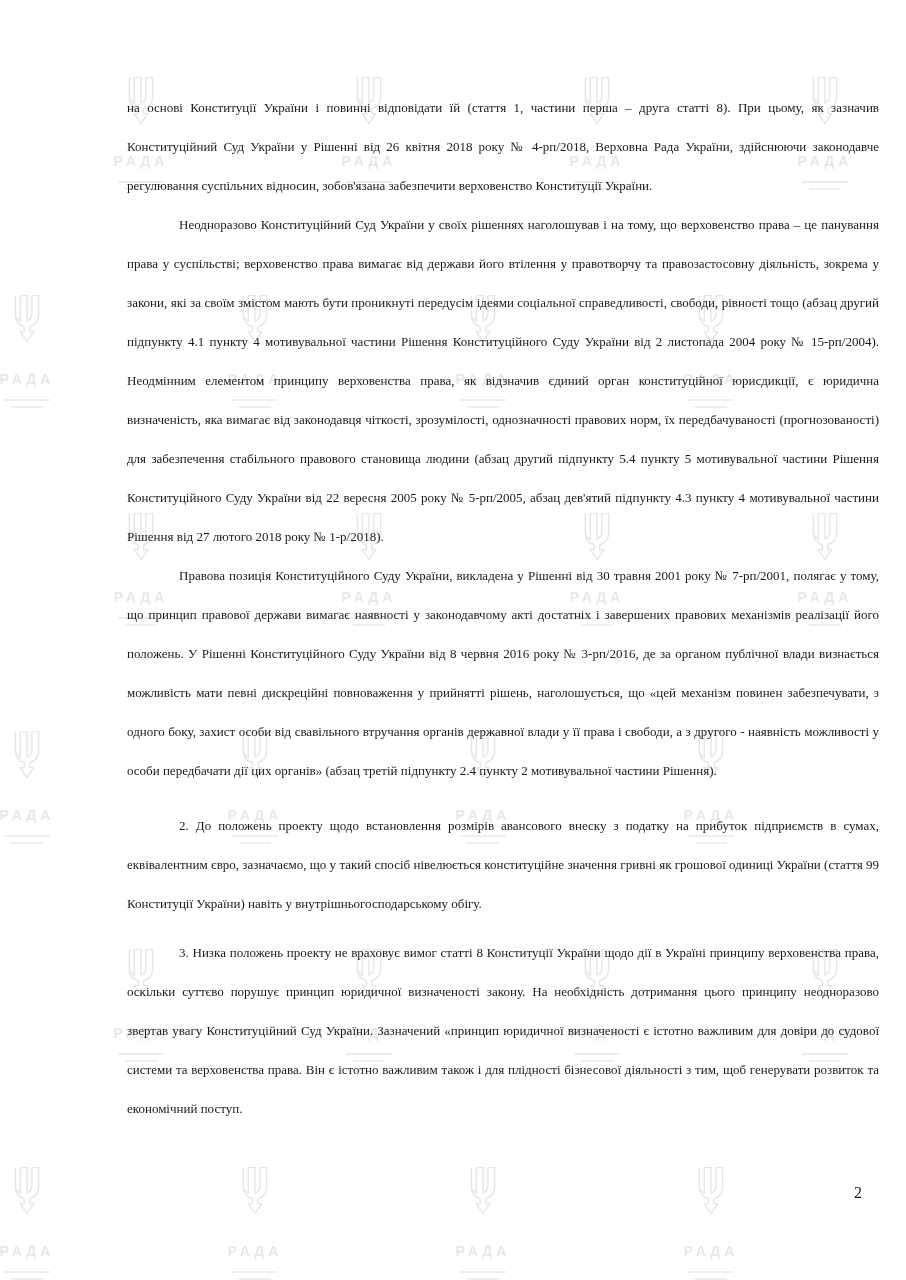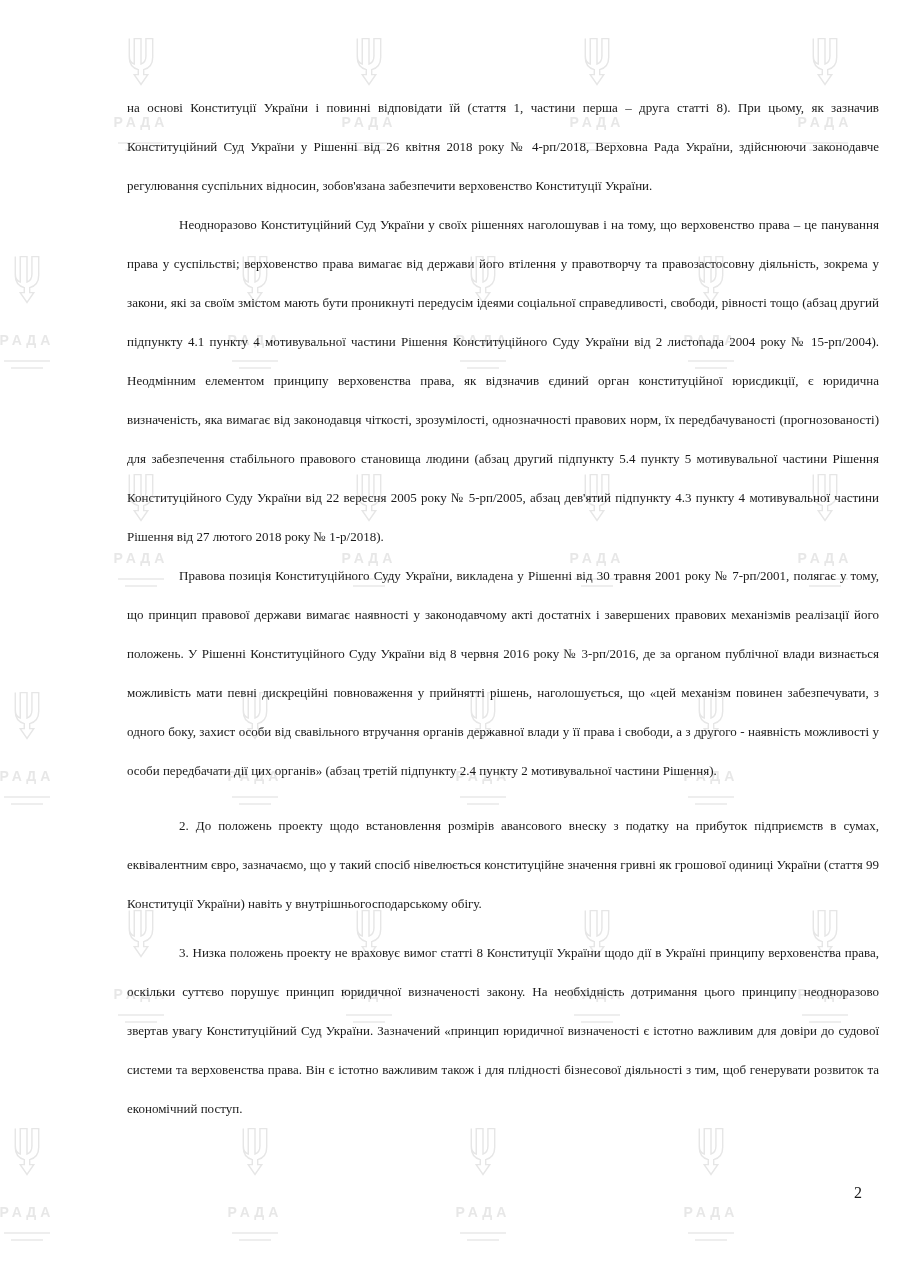--- a/index.html
+++ b/index.html
@@ -10,20 +10,21 @@
     background: #ffffff;
     overflow: hidden;
     font-family: "Liberation Serif", "DejaVu Serif", serif;
   }
   
   .wm-layer {
     position: absolute;
     inset: 0;
     z-index: 0;
     pointer-events: none;
+    margin-top: 39px;
   }
   .wm-tile {
     position: absolute;
     width: 90px;
     display: flex;
     flex-direction: column;
     align-items: center;
     color: #dedede;
     opacity: 0.75;
   }

